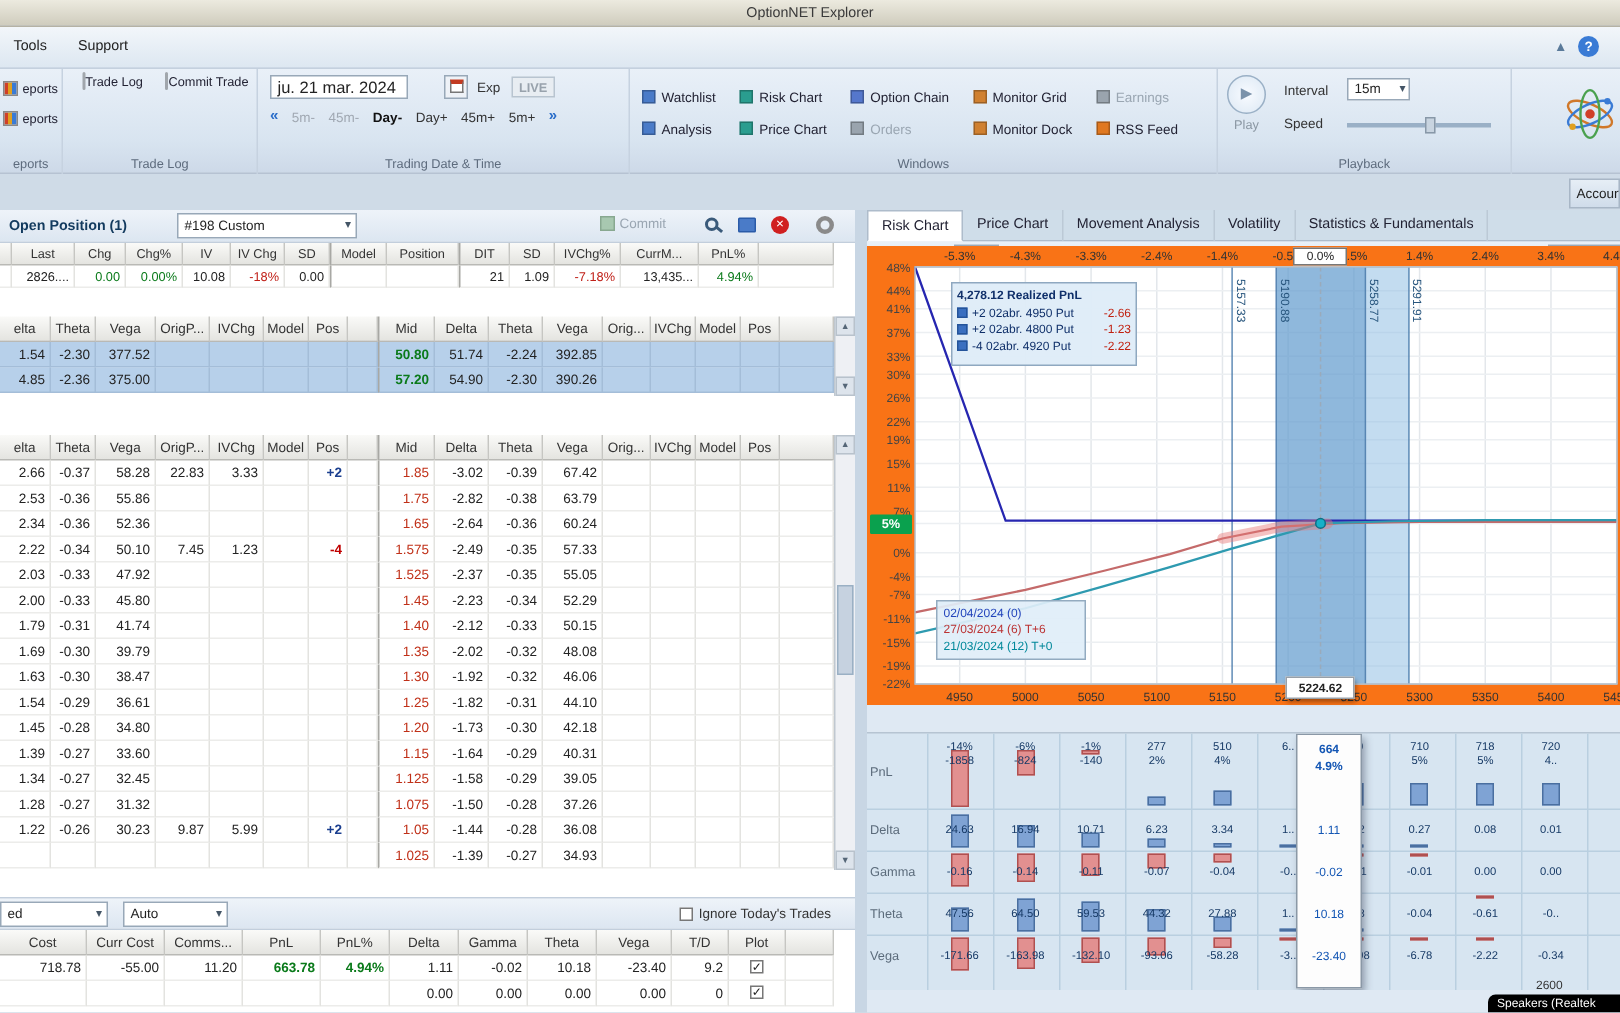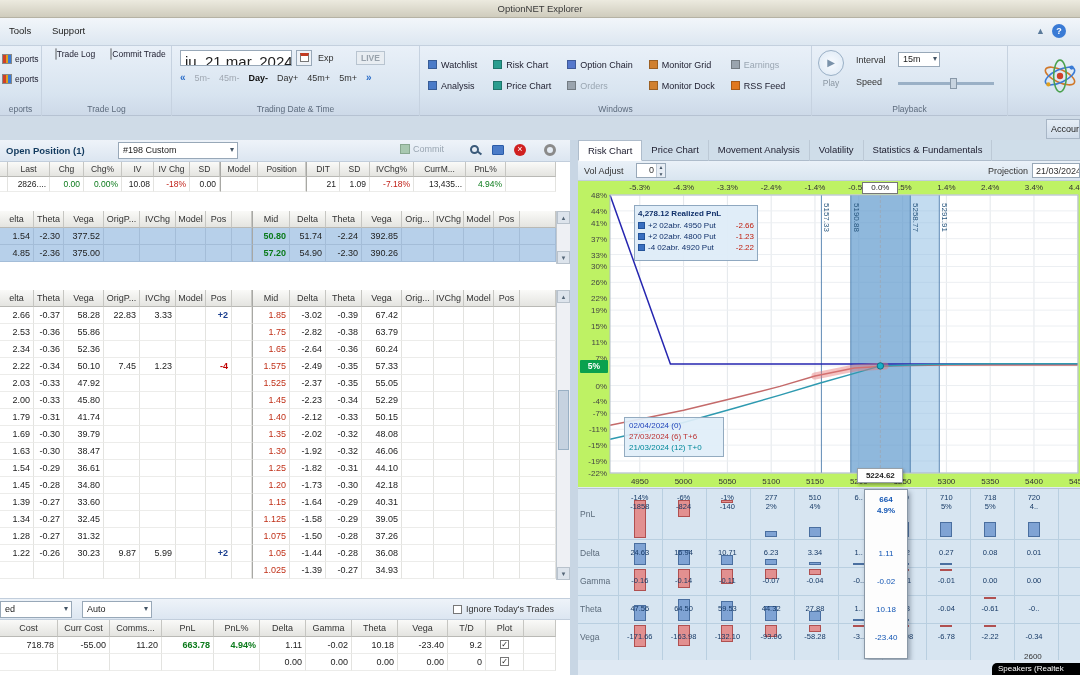--- a/index.html
+++ b/index.html
@@ -18,25 +18,25 @@
 .glabel{position:absolute;bottom:2px;left:0;width:100%;text-align:center;font-size:8.5px;color:#5d6b7d;white-space:nowrap;overflow:hidden;}
 #g-reports{left:0;width:42px;}
 .small-item{position:absolute;left:2px;display:flex;gap:3px;align-items:center;font-size:8.5px;color:#223;}
 .ico-rep{width:10px;height:10px;border:1px solid #888;background:linear-gradient(90deg,#d04028 33%,#e0a020 33% 66%,#3a7bd5 66%);flex:none;}
 #g-tradelog{left:42px;width:130px;}
 .big-btn{position:absolute;top:3px;width:60px;height:48px;text-align:center;font-size:8.5px;color:#223;cursor:default;}
 .bb-icon{width:20px;height:16px;margin:2px auto 3px;border-radius:2px;border:1px solid rgba(0,0,0,.3);}
 .bbi-log{background:linear-gradient(#c8a060,#a07840);}
 .bbi-commit{background:linear-gradient(#6ab07a,#3a8a52);}
 #g-date{left:172px;width:248px;}
-#date-input{position:absolute;left:8px;top:4px;width:112px;height:16px;background:#fff;border:1px solid #98a8b8;font-size:15px;padding:2px 0 0 4px;white-space:nowrap;overflow:hidden;}
+#date-input{position:absolute;left:8px;top:4px;width:92px;height:16px;background:#fff;border:1px solid #98a8b8;font-size:11px;padding:2px 0 0 4px;white-space:nowrap;overflow:hidden;}
 #cal-btn{position:absolute;left:124px;top:4px;width:16px;height:16px;background:#eef2f7;border:1px solid #98a8b8;}
 .cal-ico{display:block;width:9px;height:9px;margin:2px auto;background:#fff;border:1px solid #777;border-top:3px solid #c23b22;}
 #exp-label{position:absolute;left:146px;top:7px;font-size:9px;color:#333;}
-#live-label{position:absolute;left:184px;top:5px;font-size:8.5px;font-weight:bold;color:#98a2ac;border:1px solid #b8c4d0;background:#e8edf2;padding:1px 4px;}
+#live-label{position:absolute;left:169px;top:5px;font-size:8.5px;font-weight:bold;color:#98a2ac;border:1px solid #b8c4d0;background:#e8edf2;padding:1px 4px;}
 #steps-row{position:absolute;left:8px;top:26px;display:flex;gap:9px;align-items:center;font-size:9px;}
 .step{color:#333;}
 .step.muted{color:#a0a8b2;}
 .step.strong{font-weight:bold;color:#111;}
 .navarr{color:#2a6dc9;font-weight:bold;font-size:10px;}
 #g-windows{left:420px;width:392px;}
 #win-grid{position:absolute;left:8px;top:8px;display:grid;grid-template-columns:repeat(5,auto);grid-auto-rows:21px;column-gap:16px;}
 .win-item{display:flex;align-items:center;gap:4px;font-size:9px;color:#223;}
 .win-item.dis{color:#9aa6b2;}
 .wicon{width:9px;height:9px;border:1px solid rgba(0,0,0,.25);flex:none;}
@@ -108,21 +108,21 @@
 .rtab{padding:4px 9px 0;font-size:9.5px;color:#223;border-right:1px solid #bcc9d6;height:21px;white-space:nowrap;}
 .rtab.active{background:#fff;border:1px solid #aebccb;border-bottom:1px solid #fff;}
 #rp-toolbar{position:absolute;left:0;top:21px;width:502px;height:20px;background:linear-gradient(#eaf1f8,#d9e5f0);border-bottom:1px solid #c2cedc;font-size:9px;color:#333;}
 #vol-label{position:absolute;left:6px;top:5px;}
 #vol-spin{position:absolute;left:58px;top:2px;width:30px;height:15px;background:#fff;border:1px solid #98a8b8;display:flex;}
 #vol-val{flex:1;text-align:right;padding:1px 2px 0 0;font-size:9px;}
 .spin-col{width:9px;display:flex;flex-direction:column;border-left:1px solid #c0ccd8;}
 .sb{height:7px;font-size:5px;line-height:6px;text-align:center;color:#456;background:#e8eef5;}
 #proj-label{position:absolute;right:52px;top:5px;}
 #proj-value{position:absolute;right:0;top:2px;width:48px;height:15px;background:#fff;border:1px solid #98a8b8;overflow:hidden;padding:2px 0 0 3px;font-size:9px;white-space:nowrap;}
-#chart-area{position:absolute;left:0;top:41px;width:502px;height:306px;background:#bef264;}
+#chart-area{position:absolute;left:0;top:24px;width:502px;height:306px;background:#f97316;}
 #legend-box{position:absolute;left:56px;top:24px;width:124px;height:56px;background:rgba(222,236,248,.95);border:1px solid #8fa8c0;z-index:4;padding:3px 3px 0;}
 .lg-title{font-size:8px;color:#10306a;font-weight:bold;margin-bottom:2px;white-space:nowrap;}
 .lg-row{display:flex;align-items:center;gap:3px;font-size:8px;color:#10306a;height:11px;}
 .lg-ico{width:7px;height:7px;background:#3a6fc0;border:1px solid #24549a;flex:none;}
 .lg-txt{flex:1;white-space:nowrap;overflow:hidden;}
 .lg-delta{color:#c02010;}
 #date-legend{position:absolute;left:46px;top:236px;width:100px;height:40px;background:rgba(224,238,248,.92);border:1px solid #93abc0;z-index:4;padding:3px 4px 0;font-size:8px;}
 .dl-row{height:11px;white-space:nowrap;}
 #zero-box{position:absolute;top:1px;width:36px;height:12px;background:#fff;border:1px solid #777;z-index:4;font-size:8px;text-align:center;line-height:10px;}
 #price-box{position:absolute;top:287px;width:46px;height:15px;background:#fff;border:1px solid #98a0a8;box-shadow:1px 2px 3px rgba(0,0,0,.35);z-index:4;font-size:8px;font-weight:bold;text-align:center;line-height:13px;}

